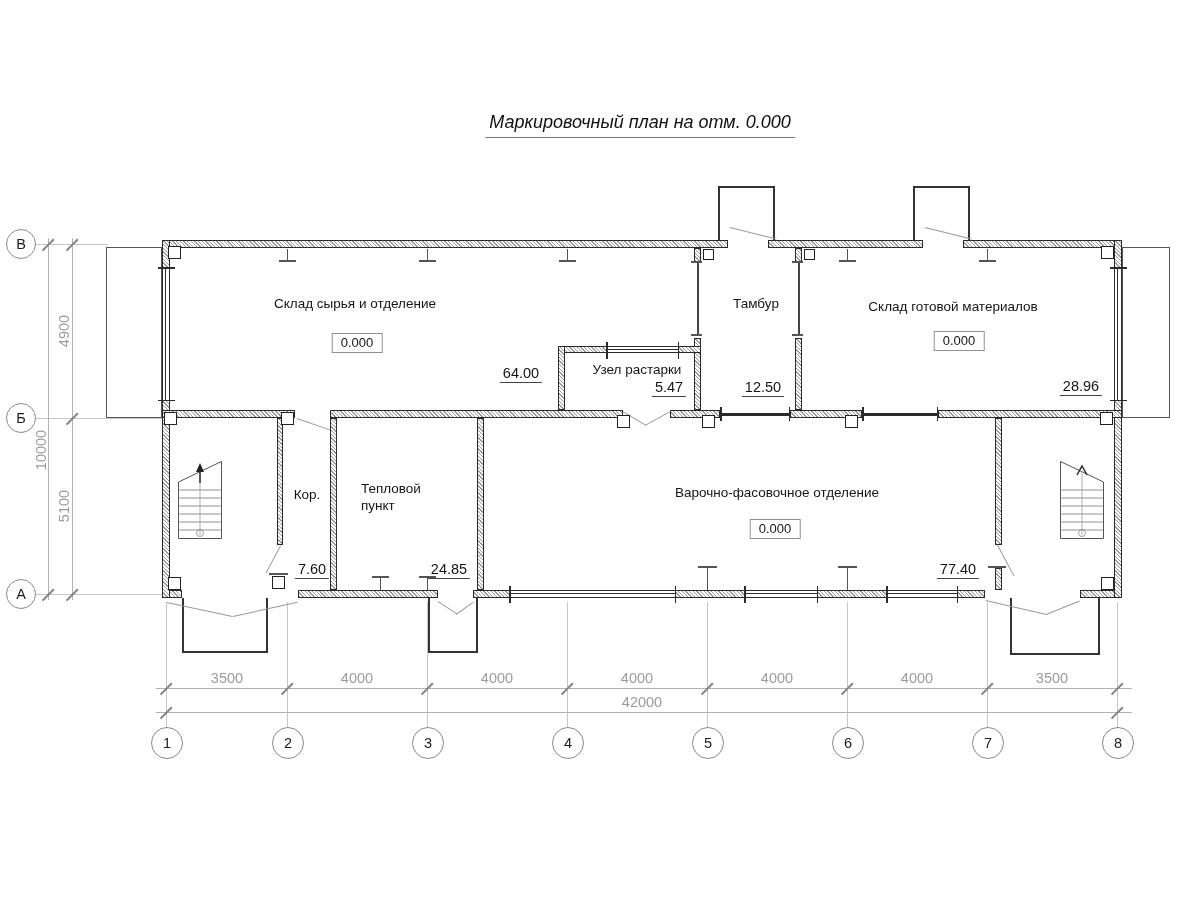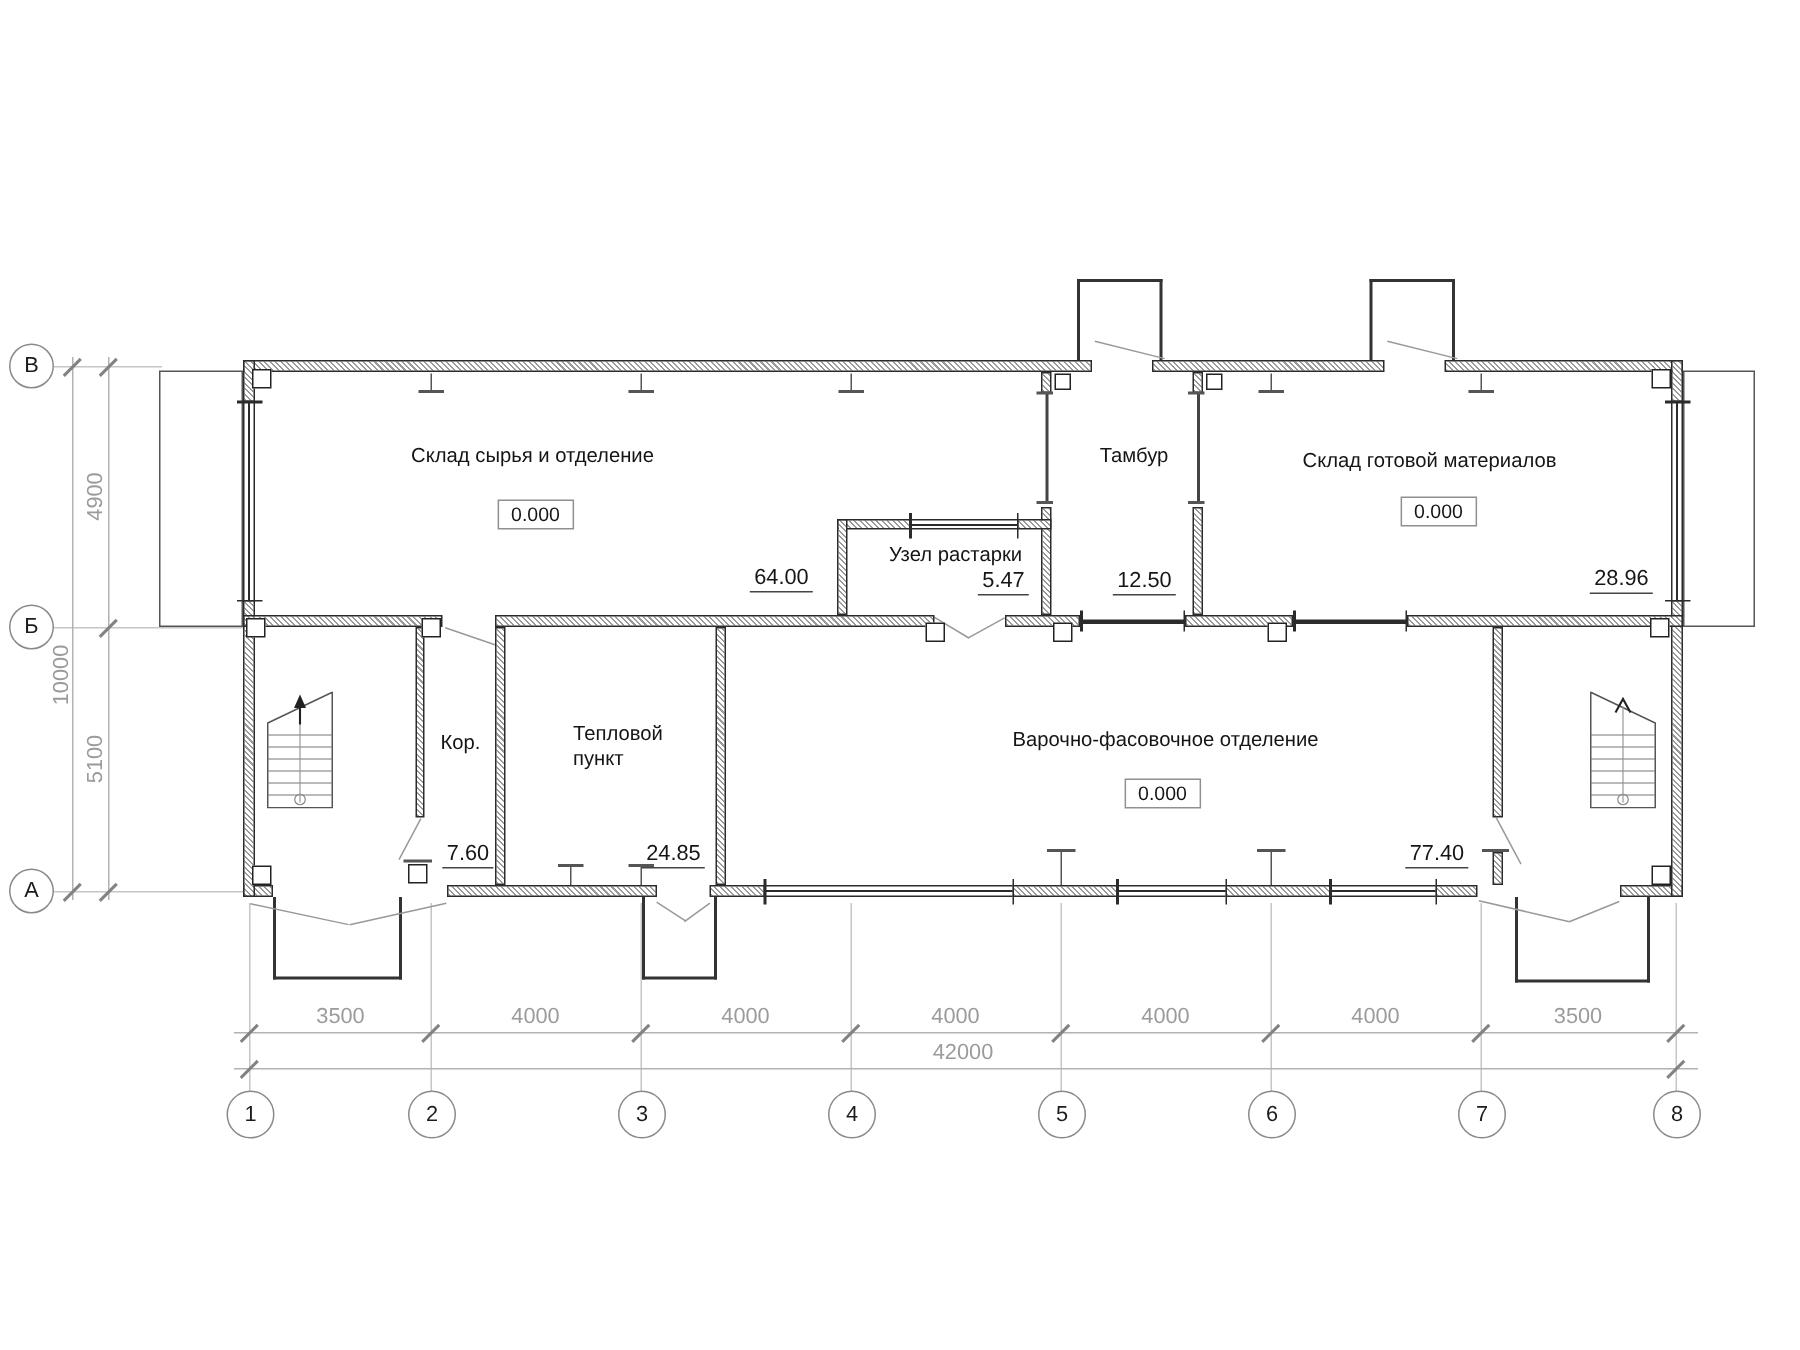--- a/index.html
+++ b/index.html
@@ -44,20 +44,21 @@
   .ccap{position:absolute;height:1.5px;background:#555;z-index:4;}
   .title{position:absolute;left:640px;top:112px;transform:translateX(-50%);font-size:18px;font-style:italic;
          color:#111;border-bottom:1px solid #777;padding:0 4px 4px;white-space:nowrap;z-index:7;}
   .stair{position:absolute;z-index:5;}
 </style>
 </head>
 <body>
 
 <div id="canvas">
 
+  <div class="title">Маркировочный план на отм. 0.000</div>
 
   <div class="ext" style="left:166px;top:602px;height:126px"></div>
   <div class="ext" style="left:287px;top:602px;height:126px"></div>
   <div class="ext" style="left:427px;top:602px;height:126px"></div>
   <div class="ext" style="left:567px;top:602px;height:126px"></div>
   <div class="ext" style="left:707px;top:602px;height:126px"></div>
   <div class="ext" style="left:847px;top:602px;height:126px"></div>
   <div class="ext" style="left:987px;top:602px;height:126px"></div>
   <div class="ext" style="left:1117px;top:602px;height:126px"></div>
 
@@ -255,35 +256,35 @@
   <svg class="stair" style="left:1060px;top:461px" width="44" height="78" viewBox="0 0 44 78">
     <polygon points="0.5,0.5 43.5,21 43.5,77.5 0.5,77.5" fill="none" stroke="#555" stroke-width="1"></polygon>
     <path d="M0.5,29 H43.5 M0.5,37 H43.5 M0.5,45 H43.5 M0.5,53 H43.5 M0.5,61 H43.5 M0.5,69 H43.5" stroke="#777" stroke-width="0.8"></path>
     <line x1="22" y1="10" x2="22" y2="74" stroke="#999" stroke-width="0.8"></line>
     <polyline points="17,14 22,5 27,14" fill="none" stroke="#222" stroke-width="1.4"></polyline>
     <circle cx="22" cy="72" r="3.5" fill="none" stroke="#888" stroke-width="0.8"></circle>
   </svg>
 
   <div class="rlabel" style="left:355px;top:296px">Склад сырья и отделение</div>
   <div class="elev" style="left:357px;top:333px">0.000</div>
-  <div class="rnum" style="left:521px;top:377px">64.00</div>
+  <div class="rnum" style="left:521px;top:365px">64.00</div>
 
   <div class="rlabel" style="left:637px;top:362px">Узел растарки</div>
   <div class="rnum" style="left:669px;top:379px">5.47</div>
 
   <div class="rlabel" style="left:756px;top:296px">Тамбур</div>
   <div class="rnum" style="left:763px;top:379px">12.50</div>
 
   <div class="rlabel" style="left:953px;top:299px">Склад готовой материалов</div>
   <div class="elev" style="left:959px;top:331px">0.000</div>
   <div class="rnum" style="left:1081px;top:378px">28.96</div>
 
   <div class="rlabel" style="left:307px;top:487px">Кор.</div>
   <div class="rnum" style="left:312px;top:561px">7.60</div>
 
-  <div class="rlabel wrap" style="left:382px;top:481px;width:76px">Тепловой пункт</div>
+  <div class="rlabel wrap" style="left:361px;top:481px;width:76px">Тепловой пункт</div>
   <div class="rnum" style="left:449px;top:561px">24.85</div>
 
   <div class="rlabel" style="left:777px;top:485px">Варочно-фасовочное отделение</div>
   <div class="elev" style="left:775px;top:519px">0.000</div>
   <div class="rnum" style="left:958px;top:561px">77.40</div>
 
 </div>
 
 </body></html>

